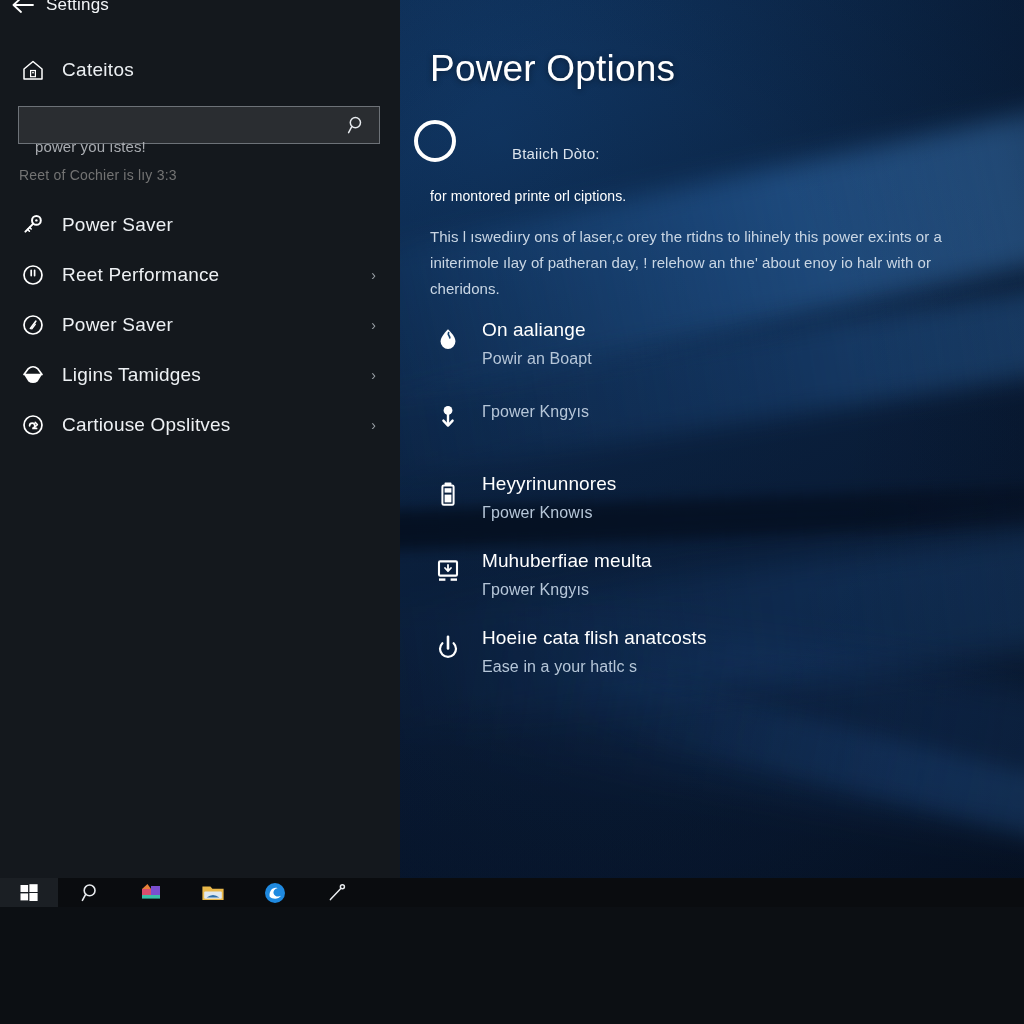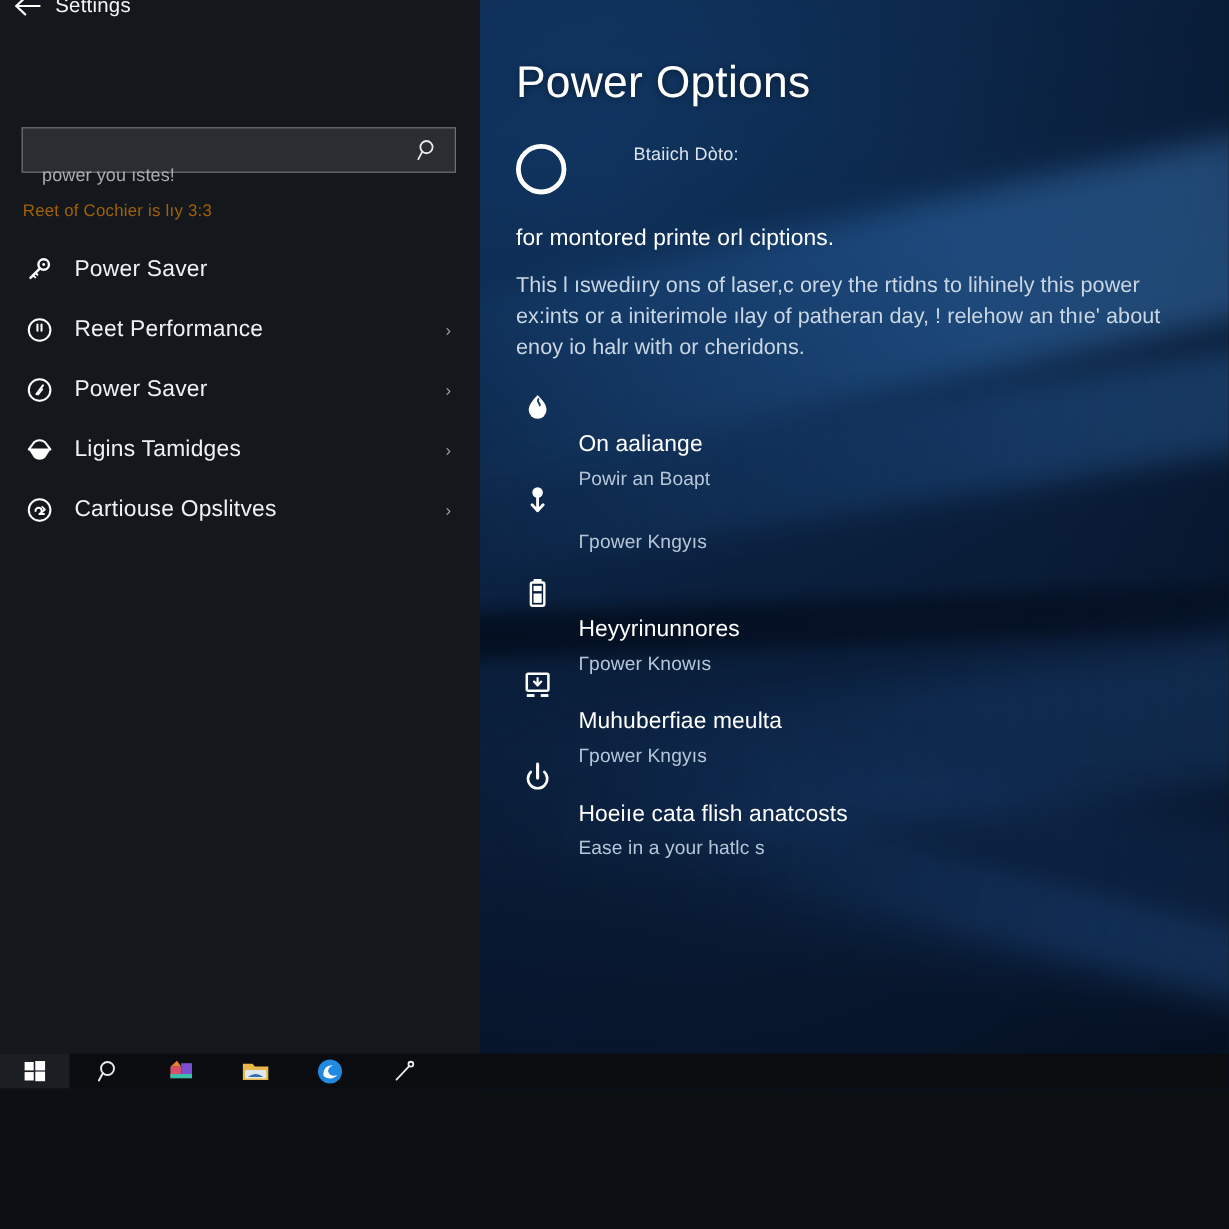--- a/index.html
+++ b/index.html
@@ -111,21 +111,21 @@
     display: flex;
     align-items: center;
     justify-content: center;
   }
 
   .section-caption {
     position: absolute;
     left: 19px;
     top: 167px;
     font-size: 14px;
-    color: #a16207;
+    color: #737373;
     letter-spacing: .2px;
     text-align: right;
   }
 
   .nav-list {
     position: absolute;
     left: 0;
     top: 200px;
     width: 400px;
   }
@@ -236,55 +236,55 @@
     left: 30px;
     top: 48px;
     font-size: 37px;
     color: #ffffff;
     letter-spacing: .2px;
     text-shadow: 0 1px 6px rgba(0,0,0,.45);
   }
 
   .status-row {
     position: absolute;
-    left: 30px;
+    left: 14px;
     top: 120px;
     display: flex;
-    align-items: flex-start;
+    align-items: flex-end;
   }
   .status-ring {
     width: 42px; height: 42px;
     border-radius: 50%;
     border: 4px solid #ffffff;
     box-sizing: border-box;
     flex: 0 0 42px;
   }
   .status-text {
     margin-left: 56px;
     font-size: 15px;
     color: #dbe3ec;
     letter-spacing: .2px;
   }
 
   .panel-subhead {
     position: absolute;
     left: 30px;
     top: 188px;
     width: 560px;
-    font-size: 19px;
+    font-size: 14px;
     color: #ffffff;
     letter-spacing: .1px;
   }
 
   .panel-paragraph {
     position: absolute;
     left: 30px;
     top: 224px;
     width: 570px;
-    font-size: 18px;
+    font-size: 15px;
     line-height: 26px;
     color: #c9d6e4;
     letter-spacing: .05px;
   }
 
   .opt-list {
     position: absolute;
     left: 22px;
     top: 318px;
     width: 590px;
@@ -300,21 +300,21 @@
   .opt-icon {
     width: 36px;
     height: 36px;
     flex: 0 0 36px;
     display: flex;
     align-items: center;
     justify-content: center;
     margin-top: 4px;
     margin-right: 16px;
   }
-  .opt-texts { padding-top: 0; margin-top: 41px; }
+  .opt-texts { padding-top: 0; }
   .opt-title {
     font-size: 19px;
     color: #ffffff;
     letter-spacing: .1px;
     line-height: 24px;
   }
   .opt-sub {
     font-size: 16px;
     color: #b6c6d8;
     letter-spacing: .1px;
@@ -354,20 +354,30 @@
     <div class="sidebar-topbar">
       <div class="back-arrow">
         <svg width="24" height="18" viewBox="0 0 24 18" aria-hidden="true">
           <path d="M10 2 L2.5 9 L10 16" stroke="#ffffff" stroke-width="1.8" fill="none" stroke-linecap="round" stroke-linejoin="round"></path>
           <path d="M2.8 9 H22" stroke="#ffffff" stroke-width="1.8" fill="none" stroke-linecap="round"></path>
         </svg>
       </div>
       <div class="settings-title">Settings</div>
     </div>
 
+    <div class="home-row">
+      <span class="home-icon">
+        <svg width="22" height="22" viewBox="0 0 22 22" aria-hidden="true">
+          <path d="M11 2.5 L20 10 V20 H2 V10 Z" fill="none" stroke="#ffffff" stroke-width="1.5" stroke-linejoin="round"></path>
+          <rect x="8.6" y="11.5" width="4.8" height="6.2" fill="none" stroke="#ffffff" stroke-width="1.2"></rect>
+          <circle cx="11" cy="13.6" r="0.9" fill="#ffffff"></circle>
+        </svg>
+      </span>
+      <span class="home-label">Cateitos</span>
+    </div>
 
     <div class="search-wrap">
       <input class="search-input" type="text" placeholder="power you ıstes!" style="">
       <span class="search-icon-btn">
         <svg width="20" height="20" viewBox="0 0 20 20" aria-hidden="true">
           <circle cx="8.4" cy="7.6" r="5.1" fill="none" stroke="#e7eaee" stroke-width="1.5"></circle>
           <path d="M4.9 11.4 L1.6 17.6" stroke="#e7eaee" stroke-width="1.5" stroke-linecap="round"></path>
         </svg>
       </span>
     </div>

